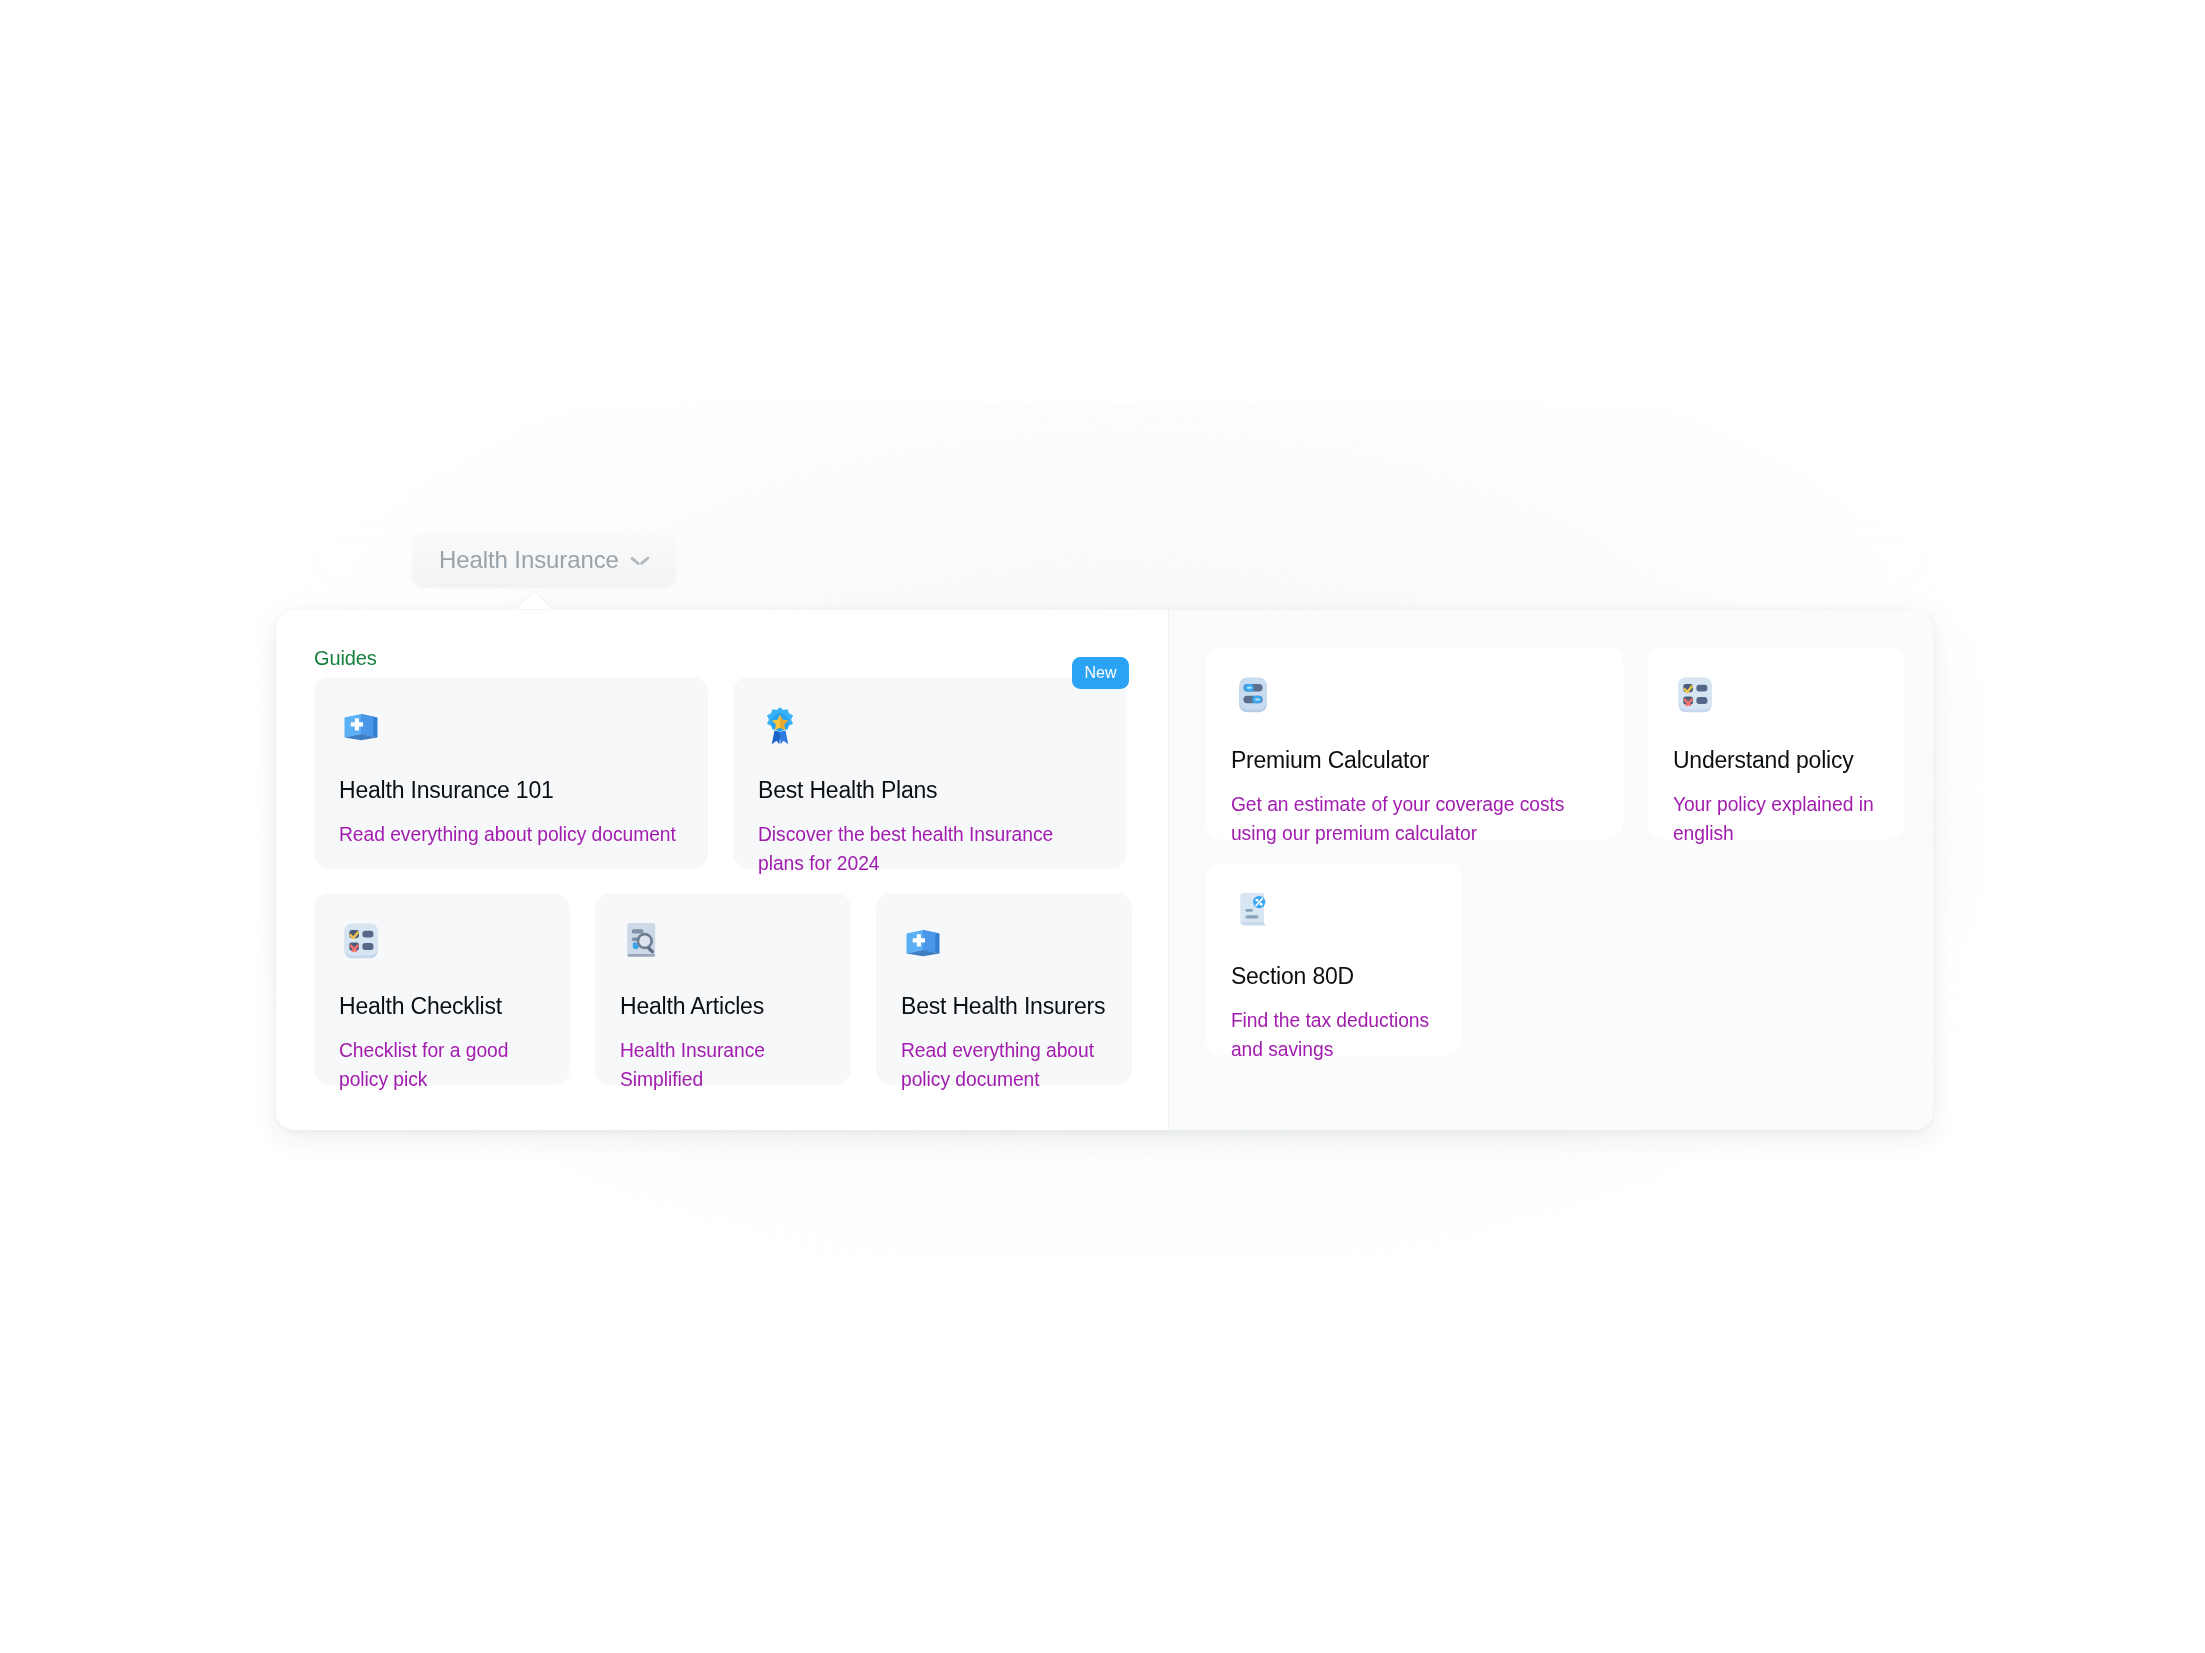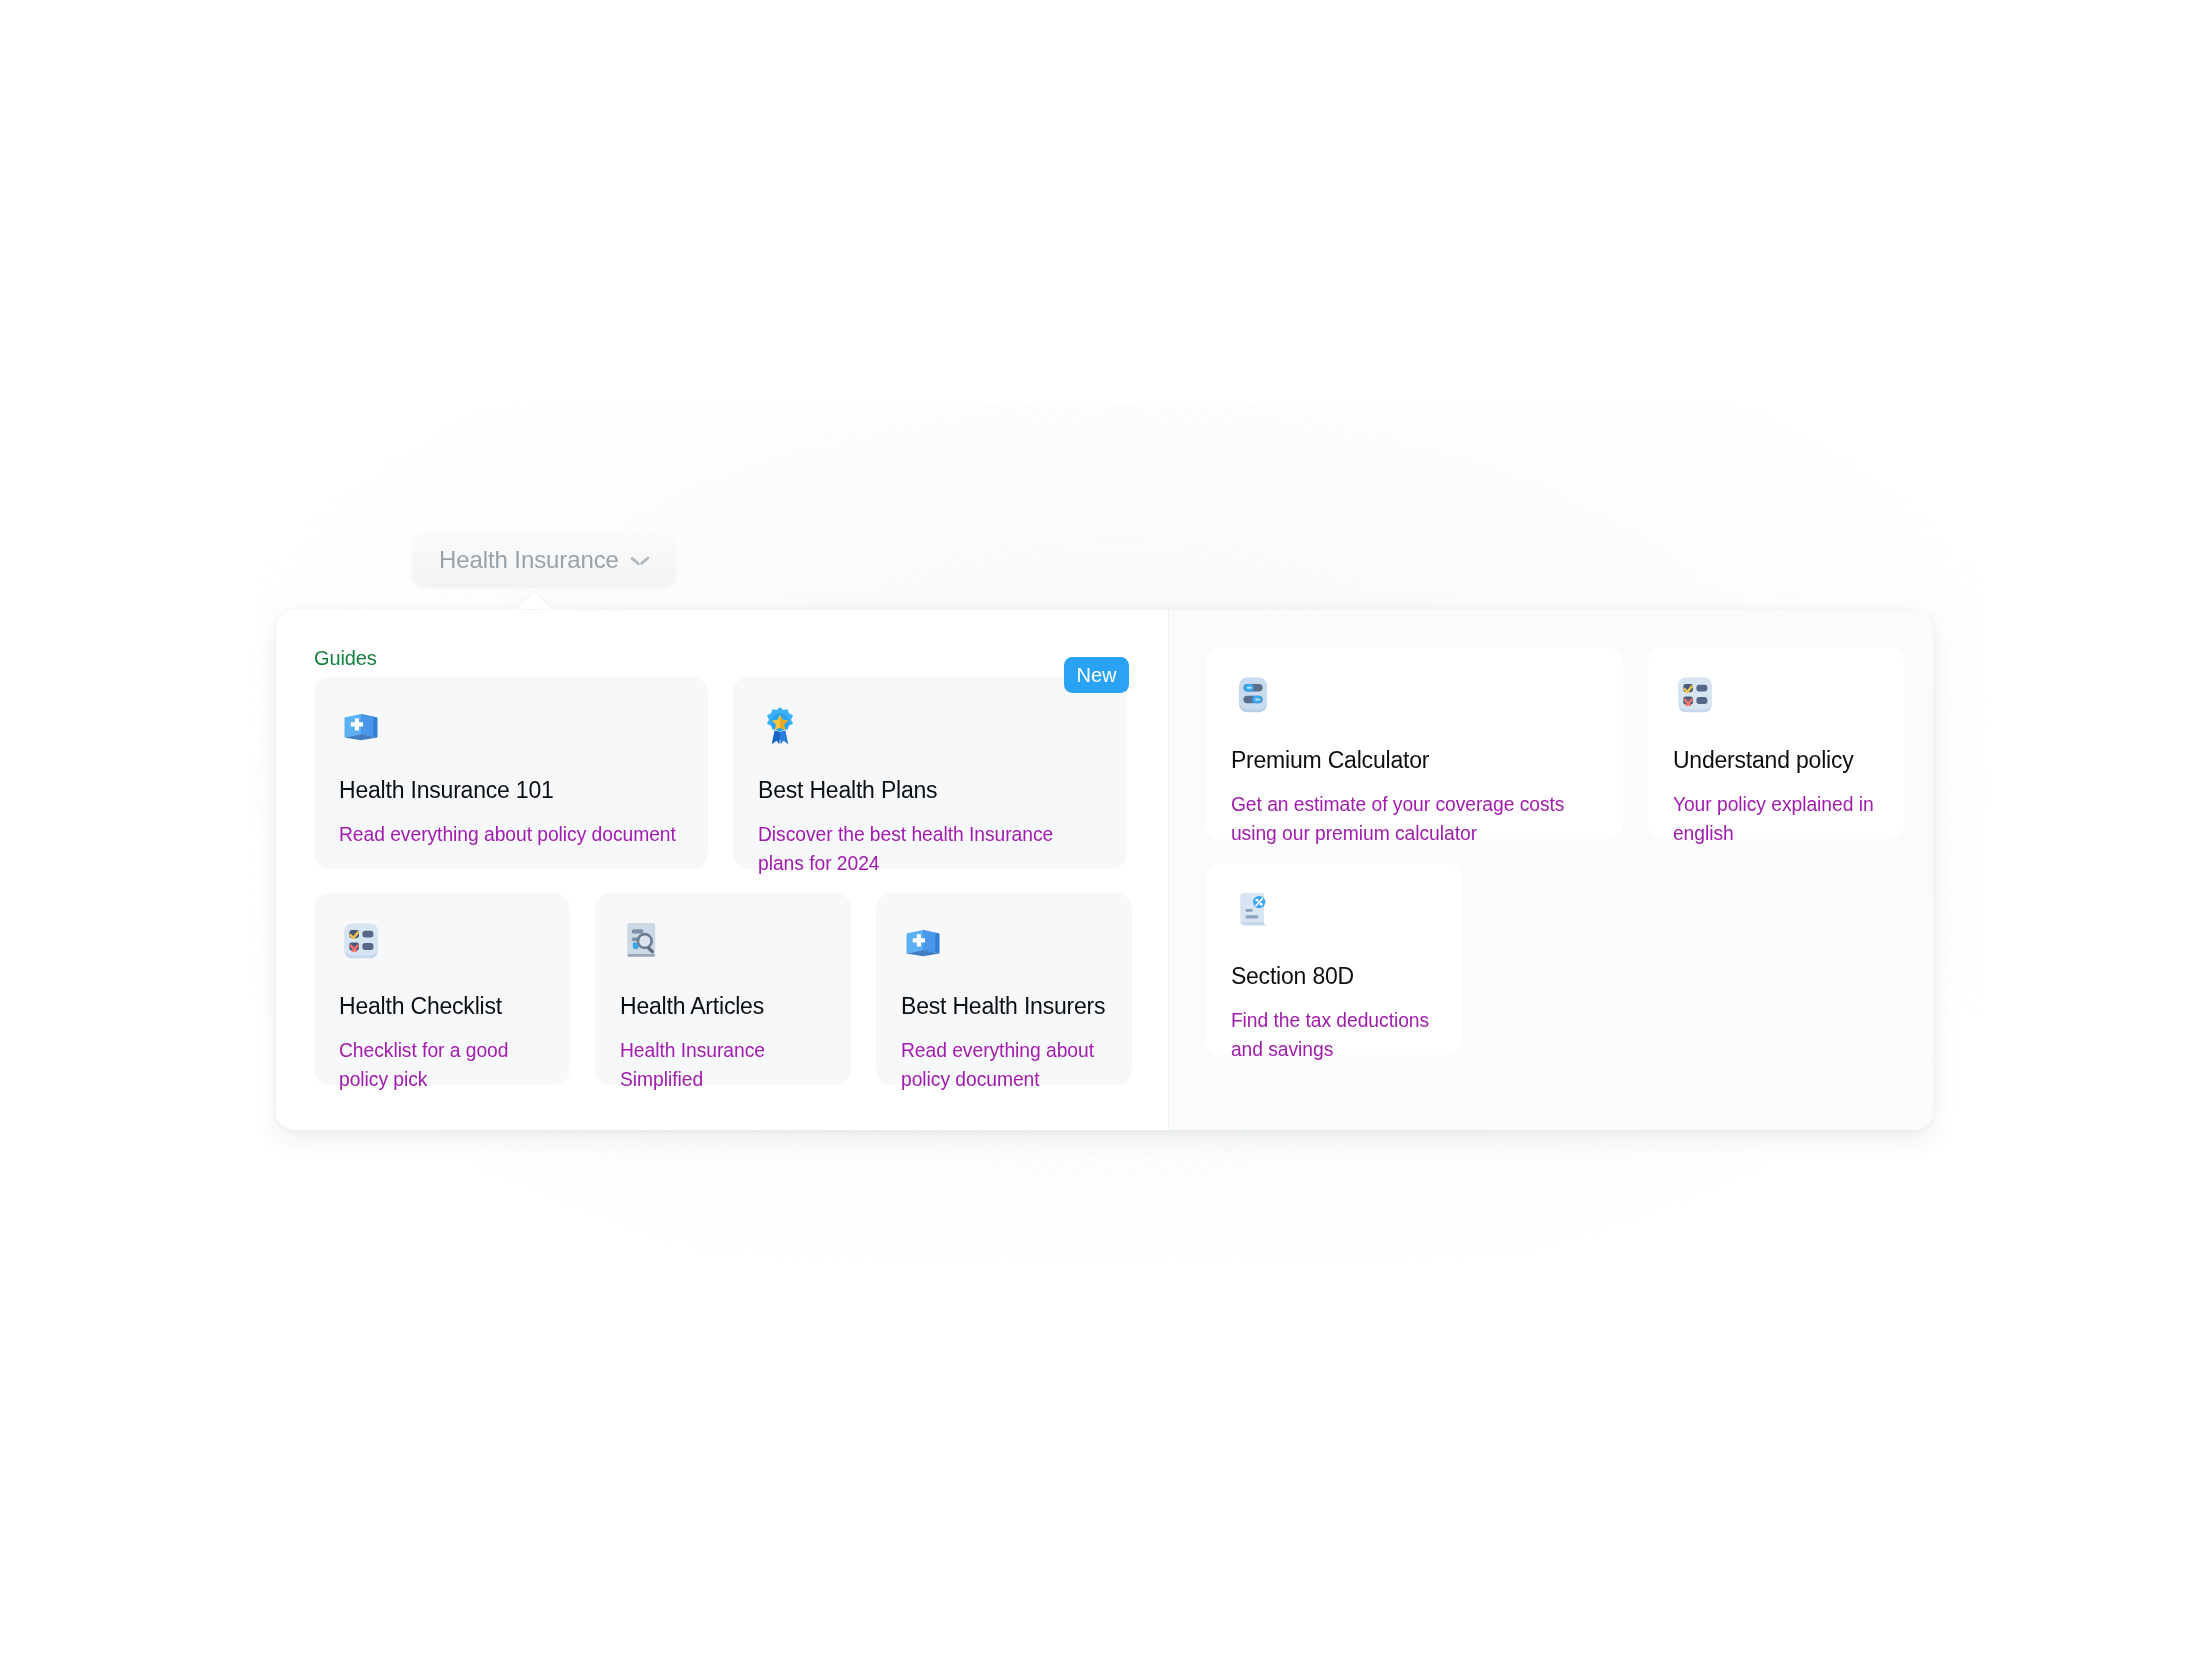--- a/index.html
+++ b/index.html
@@ -111,21 +111,21 @@
 
   
   .t-r1 .c-prem  { width: 417px; height: 192px; }
   .t-r1 .c-under { width: 256px; height: 192px; }
   .t-r2 .c-80d   { width: 256px; height: 192px; }
   .t-r2 .c-comp  { width: 417px; height: 192px; }
 
   .badge {
     position: absolute; top: -20px; right: -1.8px;
     background: #2aa3f5; color: #ffffff;
-    font-size: 20px; line-height: 1;
+    font-size: 16px; line-height: 1;
     padding: 7.8px 12.4px 8.7px 12.4px;
     border-radius: 8.3px;
     letter-spacing: -0.05px;
     z-index: 5;
   }
 
   svg { display: block; }
 </style>
 </head>
 <body>

